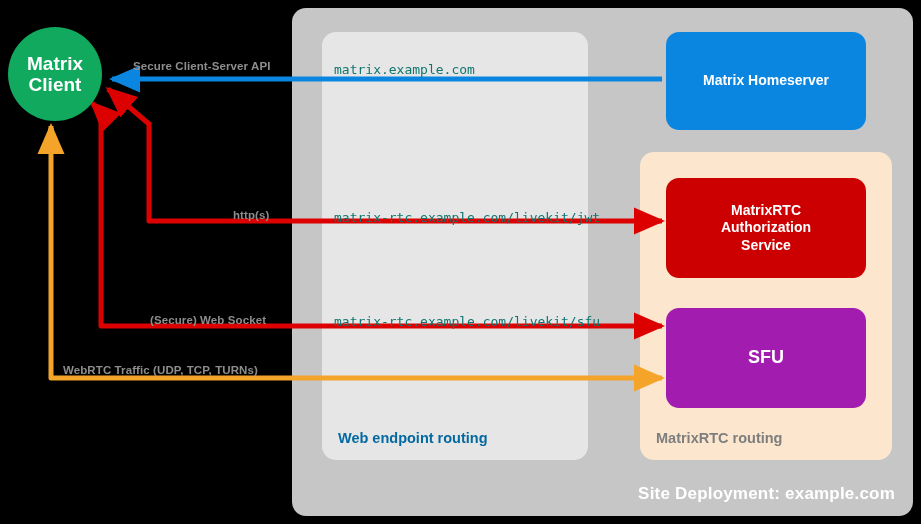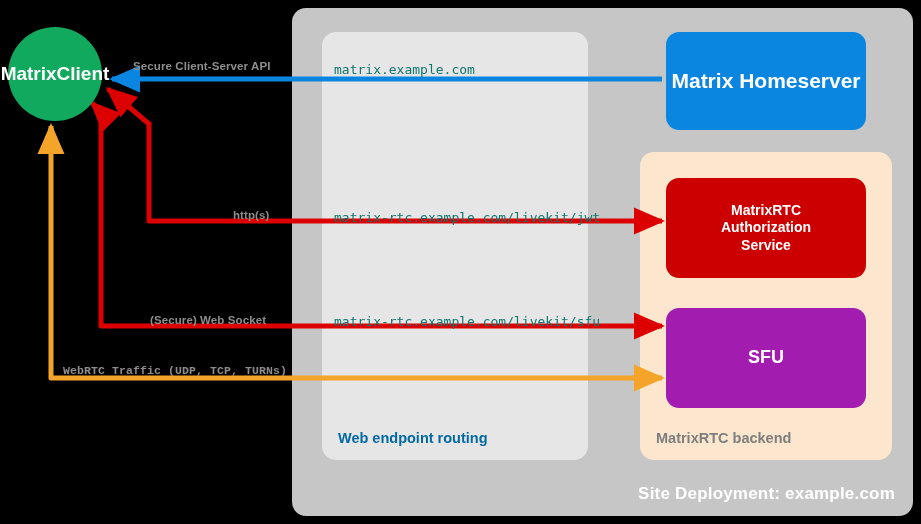--- a/index.html
+++ b/index.html
@@ -67,21 +67,21 @@
 
   
   .client-node {
     position: absolute;
     left: 8px; top: 27px;
     width: 94px; height: 94px;
     border-radius: 50%;
     background: #10a95d;
     color: #ffffff;
     display: flex;
-    flex-direction: row;
+    flex-direction: column;
     align-items: center;
     justify-content: center;
     font-size: 19px;
     font-weight: bold;
     line-height: 1.12;
     text-align: center;
   }
 
   .box {
     position: absolute;
@@ -91,21 +91,21 @@
     text-align: center;
     color: #ffffff;
     font-weight: bold;
     border-radius: 13px;
     line-height: 1.22;
   }
   .homeserver-box {
     left: 666px; top: 32px;
     width: 200px; height: 98px;
     background: #0b86e0;
-    font-size: 21px;
+    font-size: 14px;
   }
   .auth-box {
     left: 666px; top: 178px;
     width: 200px; height: 100px;
     background: #cc0000;
     font-size: 14px;
   }
   .sfu-box {
     left: 666px; top: 308px;
     width: 200px; height: 100px;
@@ -133,41 +133,41 @@
   .url-label {
     position: absolute;
     color: #0f766e;
     font-family: "DejaVu Sans Mono", "Liberation Mono", monospace;
     font-size: 13px;
     white-space: nowrap;
   }
   .lbl-cs-api   { left: 133px; top: 60px; }
   .lbl-https    { left: 233px; top: 209px; }
   .lbl-ws       { left: 150px; top: 314px; }
-  .lbl-webrtc   { left: 63px;  top: 364px; font-family: Liberation Mono, monospace; }
+  .lbl-webrtc   { left: 63px;  top: 364px; }
 
   .url-hs   { left: 334px; top: 62px; }
   .url-jwt  { left: 334px; top: 210px; }
   .url-sfu  { left: 334px; top: 314px; }
 </style>
 </head>
 <body>
 
 <div id="canvas">
 
   <div class="site-deployment">
     <div class="site-deployment-label">Site Deployment: example.com</div>
   </div>
 
   <div class="web-routing">
     <div class="web-routing-label">Web endpoint routing</div>
   </div>
 
   <div class="rtc-backend">
-    <div class="rtc-backend-label">MatrixRTC backend</div>
+    <div class="rtc-backend-label">MatrixRTC routing</div>
   </div>
 
   <svg id="arrows" viewBox="0 0 921 524" xmlns="http://www.w3.org/2000/svg">
     <defs>
       <marker id="ah-blue" markerWidth="7" markerHeight="7" refX="5.6" refY="3.1" orient="auto" markerUnits="strokeWidth">
         <path d="M0,0.4 L6.2,3.1 L0,5.8 z" fill="#0b86e0"></path>
       </marker>
       <marker id="ah-red" markerWidth="7" markerHeight="7" refX="5.6" refY="3.1" orient="auto" markerUnits="strokeWidth">
         <path d="M0,0.4 L6.2,3.1 L0,5.8 z" fill="#dd0000"></path>
       </marker>

